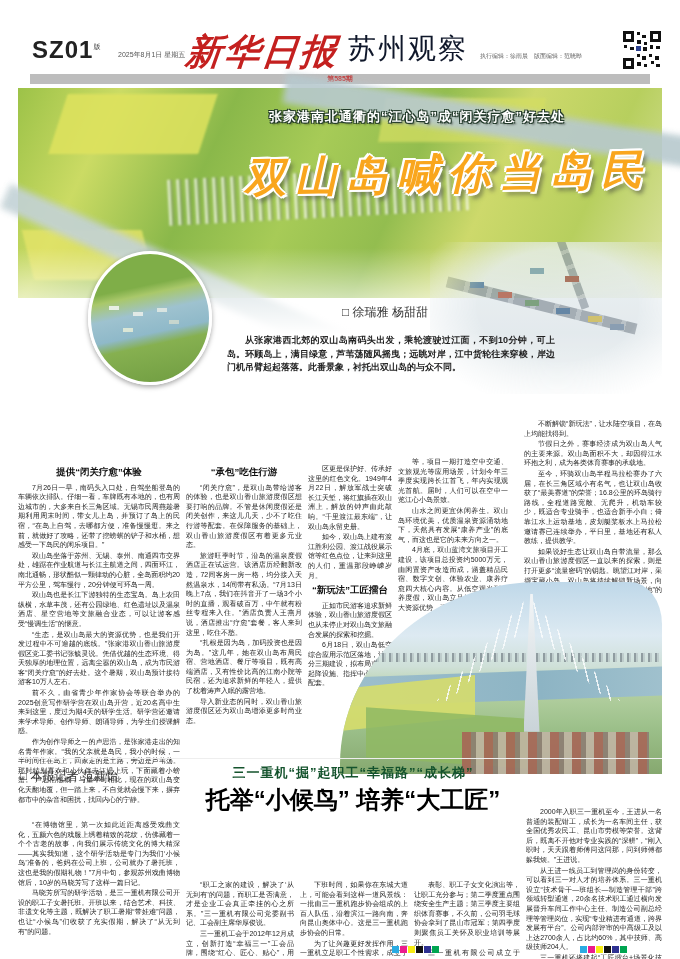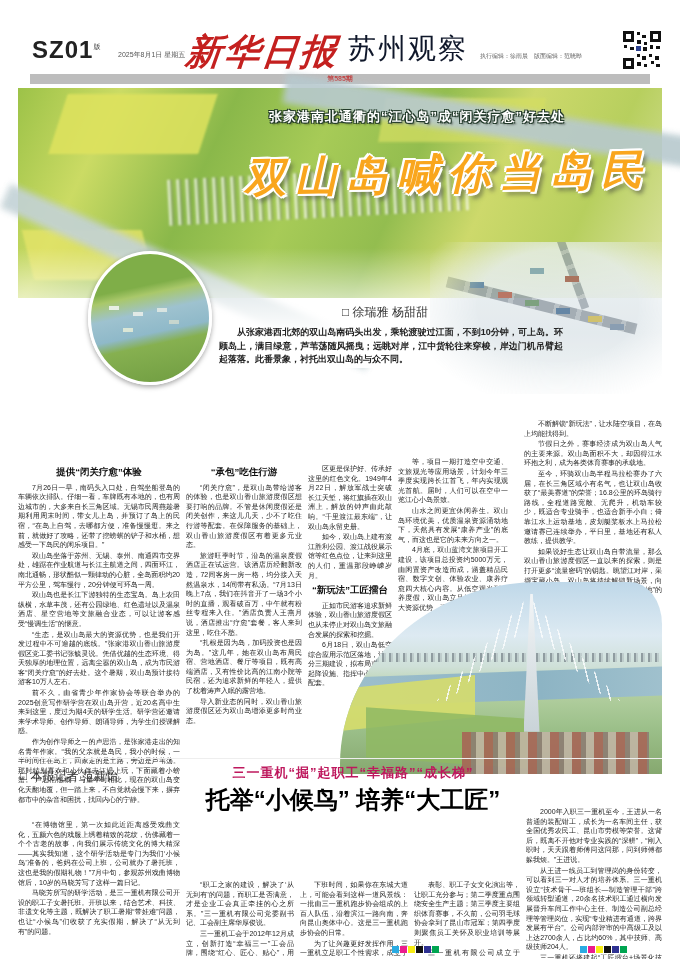--- a/index.html
+++ b/index.html
@@ -63,21 +63,21 @@
   .oval{position:absolute;left:88px;top:251px;width:118px;height:128px;border-radius:50%;
         border:3px solid #fff;box-shadow:0 2px 5px rgba(0,0,0,.35);overflow:hidden;
         background:linear-gradient(168deg,#7fae48 0%,#7fae48 28%,#a9c86a 34%,#9ec2cf 46%,#8fb9c9 60%,#86b050 68%,#6f9c41 100%);}
   .oval .spark{position:absolute;top:52px;left:18px;width:10px;height:4px;background:#f0f4ef;opacity:.9;
         box-shadow:24px 6px 0 #e8eee9,48px 2px 0 #dfe8e3,60px 14px 0 #ccd9cf,14px 22px 0 #e2ead8;}
 
   
   .byline{position:absolute;font-size:12px;color:#333;}
   .lead{position:absolute;left:215px;top:322px;width:352px;font-size:9px;line-height:13.6px;
         font-weight:bold;color:#222;text-align:justify;}
-  .lead p{margin:4px;text-indent:2em;}
+  .lead p{margin:12px;text-indent:2em;}
   .col{position:absolute;overflow:hidden;font-size:7px;line-height:9.6px;color:#242424;text-align:justify;margin-top:37px;}
   .col p.para{margin:0 0 1px 0;text-indent:2em;}
   .subhead{text-align:center;font-weight:bold;font-size:9.5px;color:#0f0f0f;margin:5px 0 6px 0;text-indent:0;}
   .credit{font-size:6.5px;color:#333;text-align:center;margin-top:3px;}
 
   
   .bridge{position:absolute;left:340px;top:582px;width:322px;height:192px;overflow:hidden;
         border-top-left-radius:62% 95%;border-top-right-radius:10% 22%;
         background:linear-gradient(180deg,#bfd8e9 0%,#ddeaf2 28%,#cfe0d8 44%,#b3cfa0 58%,#9cc08a 76%,#86a86f 100%);}
   .bridge .skyline{position:absolute;top:37%;left:0;width:100%;height:9px;opacity:.8;filter:blur(.4px);
@@ -92,21 +92,21 @@
         background:repeating-linear-gradient(104deg,transparent 0 7px,rgba(250,252,253,.95) 7px 8.5px);
         clip-path:polygon(0 100%,100% 0,100% 28%,14% 100%);}
   .bridge .cablesR{position:absolute;left:60%;top:10%;width:27%;height:52%;opacity:.9;
         background:repeating-linear-gradient(-104deg,transparent 0 7px,rgba(250,252,253,.95) 7px 8.5px);
         clip-path:polygon(100% 100%,0 0,0 28%,86% 100%);}
   .bridge .buildings{position:absolute;bottom:0;right:4%;width:58%;height:22%;opacity:.85;filter:blur(.4px);
         background:repeating-linear-gradient(90deg,#a86155 0 9px,#8d7a72 9px 14px,#c3b4a6 14px 22px);}
 
   
   .b-kicker{position:absolute;left:186px;top:764px;width:334px;text-align:center;font-size:13px;
-        font-weight:bold;color:#be185d;letter-spacing:1px;white-space:nowrap;}
+        font-weight:bold;color:#14532d;letter-spacing:1px;white-space:nowrap;}
   .b-title{position:absolute;left:180px;top:784px;width:346px;text-align:center;font-size:24px;
         font-weight:900;color:#000;white-space:nowrap;letter-spacing:0px;}
 
   
   .regmarks{position:absolute;display:flex;gap:1px;}
   .regmarks span{width:7px;height:7px;display:block;}
 
   .rule{position:absolute;left:18px;top:758px;width:644px;height:0;border-top:1px solid #eee;}
 </style>
 </head>

